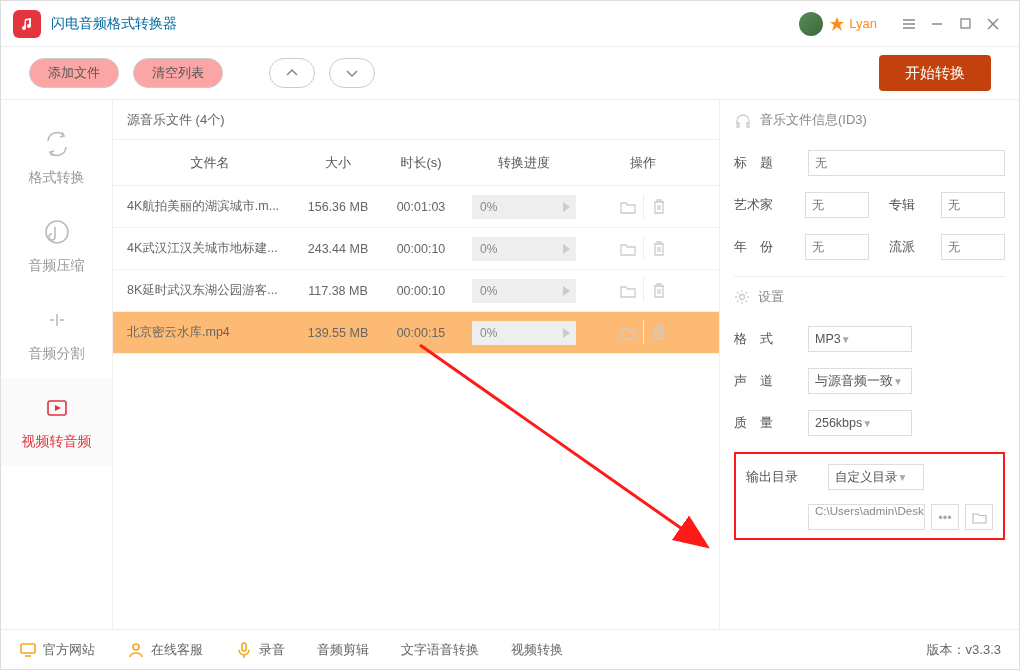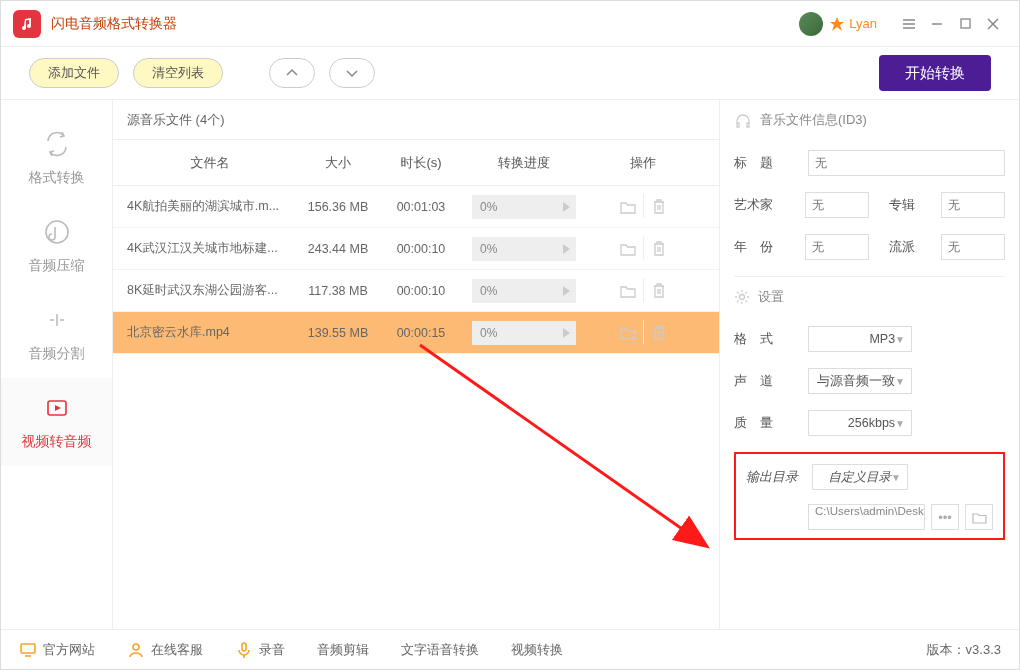--- a/index.html
+++ b/index.html
@@ -2,33 +2,33 @@
 <html><head>
 <meta charset="utf-8">
 <style>
 * { margin: 0; padding: 0; box-sizing: border-box; font-family: "Microsoft YaHei", sans-serif; }
 body { background: #f0f0f0; width: 1020px; height: 670px; overflow: hidden; }
 .window { width: 1020px; height: 670px; background: #fff; border: 1px solid #ddd; display: flex; flex-direction: column; }
 
 
 .titlebar { height: 46px; display: flex; align-items: center; padding: 0 12px; border-bottom: 1px solid #eee; }
 .app-icon { width: 28px; height: 28px; background: #e4343f; border-radius: 6px; display: flex; align-items: center; justify-content: center; margin-right: 10px; }
-.app-title { font-size: 14px; color: #c2410c; flex: 0 0 auto; text-align: right; }
+.app-title { font-size: 14px; color: #0369a1; flex: 0 0 auto; text-align: right; }
 .titlebar-spacer { flex: 1; }
 .avatar { width: 24px; height: 24px; border-radius: 50%; background: linear-gradient(135deg,#5a8a5a,#3a6a3a); margin-right: 6px; }
 .user-badge { width: 16px; height: 16px; fill: #ff8c1a; margin-right: 4px; }
 .username { color: #ff8c1a; font-size: 13px; margin-right: 18px; }
 .win-btn { width: 28px; height: 28px; display: flex; align-items: center; justify-content: center; color: #666; cursor: pointer; }
 
 
 .toolbar { height: 52px; display: flex; align-items: center; padding: 0 28px; gap: 14px; }
-.pill-btn { height: 30px; padding: 0 18px; border: 1px solid #ccc; background: #fef9c3; border-radius: 15px; font-size: 13px; color: #555; cursor: pointer; display: flex; align-items: center; }
+.pill-btn { height: 30px; padding: 0 18px; border: 1px solid #ccc; background: #fca5a5; border-radius: 15px; font-size: 13px; color: #555; cursor: pointer; display: flex; align-items: center; }
 .nav-btn { width: 46px; height: 30px; border: 1px solid #ccc; background: #fff; border-radius: 15px; display: flex; align-items: center; justify-content: center; cursor: pointer; }
 .toolbar-spacer { flex: 1; }
-.start-btn { height: 36px; padding: 0 26px; background: #4c1d95; color: #fff; border: none; border-radius: 4px; font-size: 15px; cursor: pointer; }
+.start-btn { height: 36px; padding: 0 26px; background: #c2410c; color: #fff; border: none; border-radius: 4px; font-size: 15px; cursor: pointer; }
 
 
 .body { flex: 1; display: flex; border-top: 1px solid #eee; min-height: 0; }
 .sidebar { width: 112px; border-right: 1px solid #eee; display: flex; flex-direction: column; padding-top: 14px; }
 .side-item { height: 88px; display: flex; flex-direction: column; align-items: center; justify-content: center; gap: 10px; cursor: pointer; color: #999; font-size: 14px; }
 .side-item.active { color: #e4343f; background: #fafafa; }
 .side-item.active svg { stroke: #e4343f; }
 .side-icon { width: 30px; height: 30px; stroke: #bbb; stroke-width: 1.6; fill: none; }
 
 .main { flex: 1; display: flex; min-width: 0; }
@@ -48,24 +48,24 @@
 .op-btn + .op-btn { border-left: 1px solid #eee; }
 
 
 .rightpanel { width: 300px; border-left: 1px solid #eee; padding: 0 14px 10px 14px; font-size: 13px; color: #666; overflow: hidden; }
 .rp-section-title { height: 40px; display: flex; align-items: center; gap: 8px; color: #888; }
 .rp-row { display: flex; align-items: center; margin: 10px 0 16px 0; gap: 20px; }
 .rp-label { width: 54px; color: #555; display: flex; justify-content: space-between; }
 .rp-label2 { width: 34px; color: #555; }
 .rp-input { height: 26px; border: 1px solid #ddd; padding: 0 6px; font-size: 12px; color: #bbb; flex: 1; min-width: 0; }
 .rp-input.sm { width: 64px; flex: 0 0 64px; }
-.rp-select { height: 26px; border: 1px solid #ddd; width: 104px; display: flex; align-items: center; padding: 0 6px; justify-content: flex-end; color: #555; font-size: 12.5px; cursor: pointer; }
+.rp-select { height: 26px; border: 1px solid #ddd; width: 104px; display: flex; align-items: center; padding: 0 6px; justify-content: flex-start; color: #555; font-size: 12.5px; cursor: pointer; }
 .sel-arrow { color: #aaa; font-size: 10px; }
 .output-box { border: 2.5px solid #ff1a1a; padding: 10px 10px 8px 10px; margin-top: 6px; position: relative; }
-.out-row { display: flex; align-items: center; gap: 8px; font-style: italic; }
+.out-row { display: flex; align-items: center; gap: 24px; }
 .out-row2 { margin-top: 14px; display: flex; align-items: center; gap: 6px; }
 .path-input { height: 26px; border: 1px solid #ddd; flex: 1; padding: 0 6px; font-size: 11.5px; color: #888; overflow: hidden; white-space: nowrap; margin-left: 62px; }
 .sq-btn { width: 28px; height: 26px; border: 1px solid #ddd; display: flex; align-items: center; justify-content: center; color: #aaa; cursor: pointer; font-size: 13px; }
 
 
 .footer { height: 40px; border-top: 1px solid #eee; display: flex; align-items: center; padding: 0 18px; font-size: 13px; color: #666; gap: 32px; }
 .footer-item { display: flex; align-items: center; gap: 6px; cursor: pointer; }
 .footer-spacer { flex: 1; }
 .foot-ico { width: 18px; height: 18px; stroke: #f5a623; stroke-width: 1.6; fill: none; }
 

